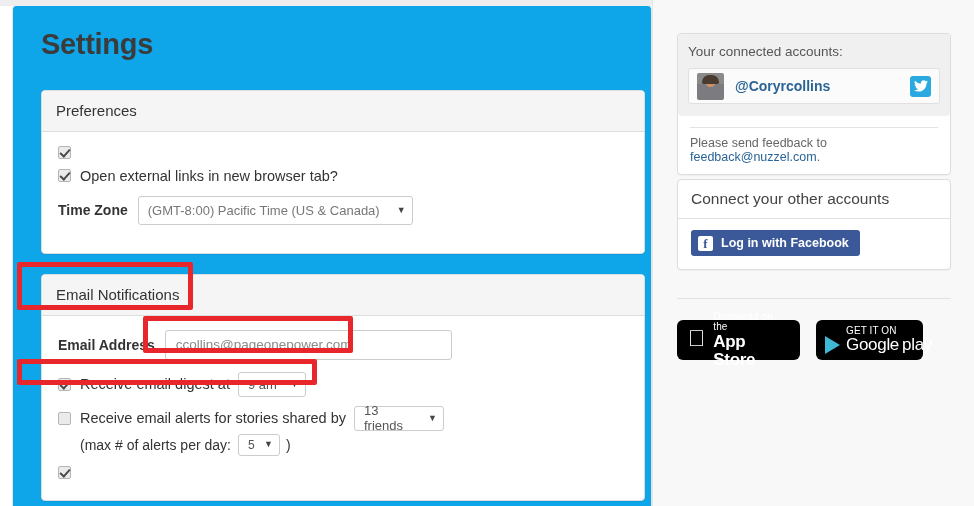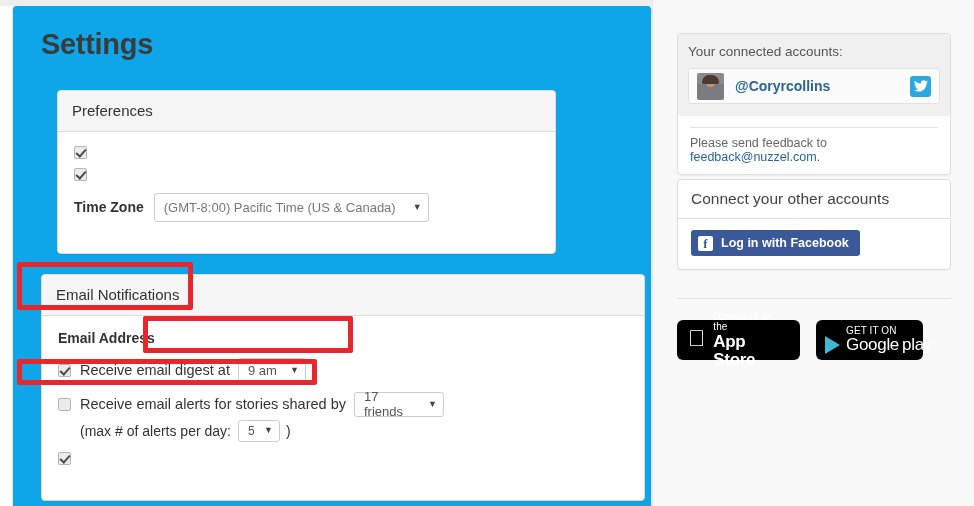--- a/index.html
+++ b/index.html
@@ -58,21 +58,21 @@
     border-radius: 3px 3px 0 0;
     padding: 10px 14px;
     font-size: 15px;
     color: #333333;
     line-height: 1.3;
   }
   .panel-body {
     padding: 14px 16px 16px 16px;
   }
 
-  #panel-preferences { left: 44px; top: 84px; width: 499px; height: 164px; }
+  #panel-preferences { left: 28px; top: 84px; width: 604px; height: 164px; }
   #panel-email       { left: 28px; top: 268px; width: 604px; height: 227px; }
 
   
   .chk-row {
     display: flex;
     align-items: center;
     margin-bottom: 9px;
     font-size: 14.5px;
     color: #333333;
   }
@@ -312,55 +312,57 @@
     <div class="panel" id="panel-preferences">
       <div class="panel-heading">Preferences</div>
       <div class="panel-body">
 
         <div class="chk-row">
           <span class="chk checked"></span>
         </div>
 
         <div class="chk-row">
           <span class="chk checked"></span>
+          <span class="chk-label">Open external links in new browser tab?</span>
         </div>
 
         <div class="row-inline" style="margin-top:12px;">
           <span class="inline-label">Time Zone</span>
           <span class="select tz">
             <span>(GMT-8:00) Pacific Time (US &amp; Canada)</span>
             <span class="caret">▼</span>
           </span>
         </div>
 
       </div>
     </div>
 
     <div class="panel" id="panel-email">
       <div class="panel-heading">Email Notifications</div>
       <div class="panel-body">
 
         <div class="row-inline" style="margin-bottom:12px;">
           <span class="inline-label">Email Address</span>
+          <input class="text-input" type="text" value="ccollins@pageonepower.com" style="">
         </div>
 
         <div class="chk-row">
           <span class="chk checked"></span>
           <span class="chk-label" style="margin-right:8px;">Receive email digest at</span>
           <span class="select" style="width:68px;">
             <span>9 am</span>
             <span class="caret">▼</span>
           </span>
         </div>
 
         <div class="chk-row" style="margin-bottom:2px;">
           <span class="chk"></span>
           <span class="chk-label" style="margin-right:8px;">Receive email alerts for stories shared by</span>
           <span class="select" style="width:90px;">
-            <span>17 friends</span>
+            <span>13 friends</span>
             <span class="caret">▼</span>
           </span>
         </div>
 
         <div class="sub-line">
           <span style="margin-right:7px;">(max # of alerts per day:</span>
           <span class="select" style="width:42px;height:22px;font-size:12px;">
             <span>5</span>
             <span class="caret" style="margin-left:6px;">▼</span>
           </span>

